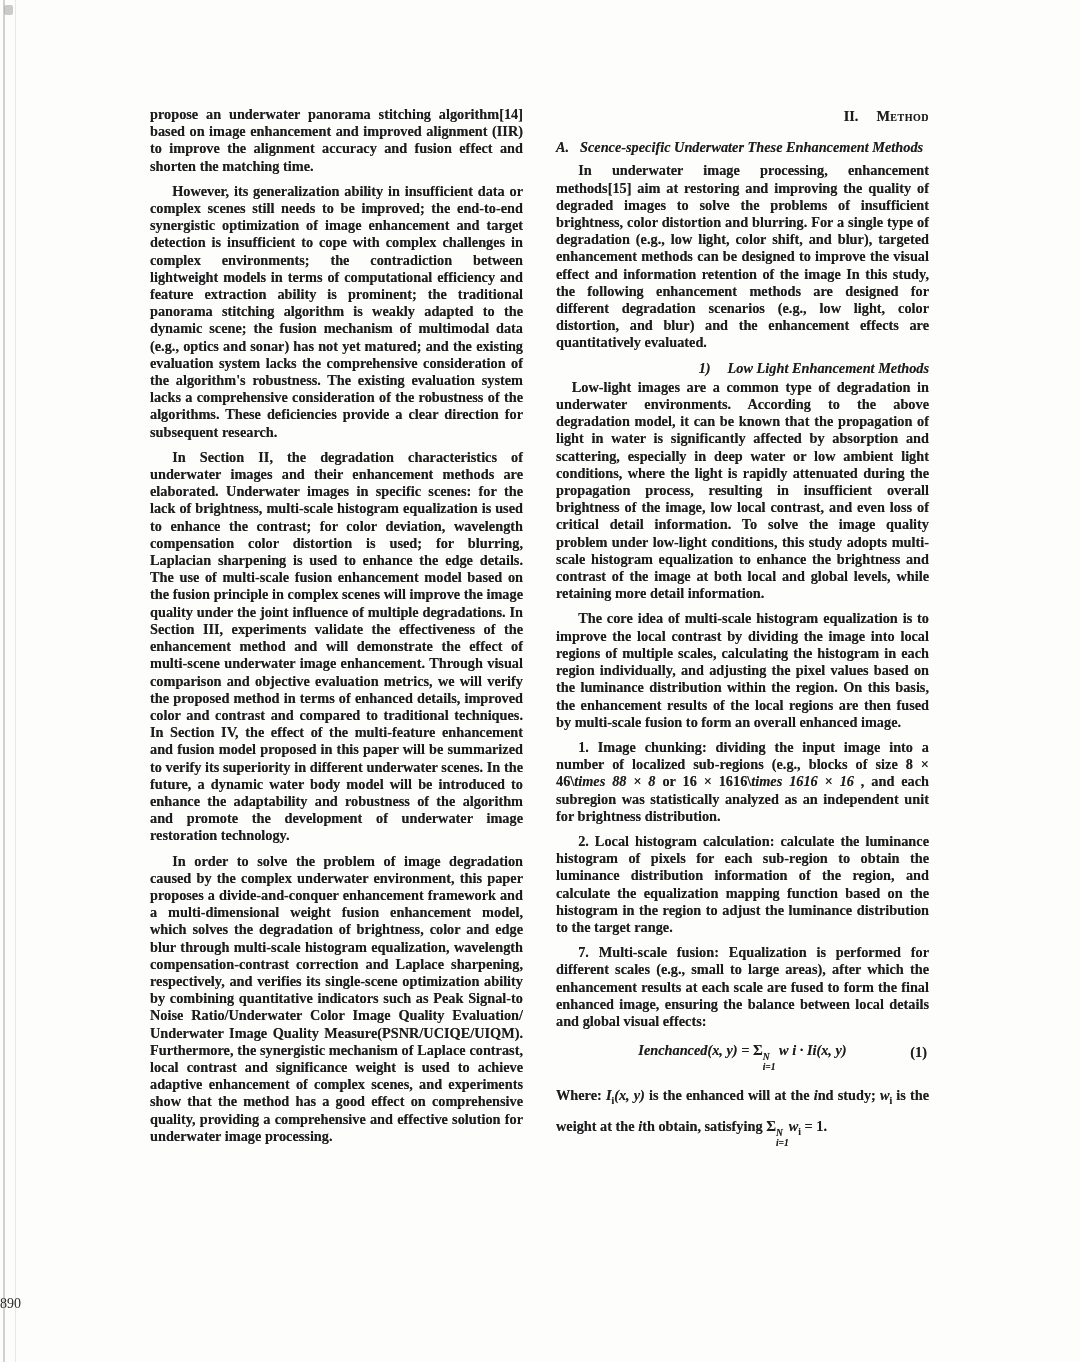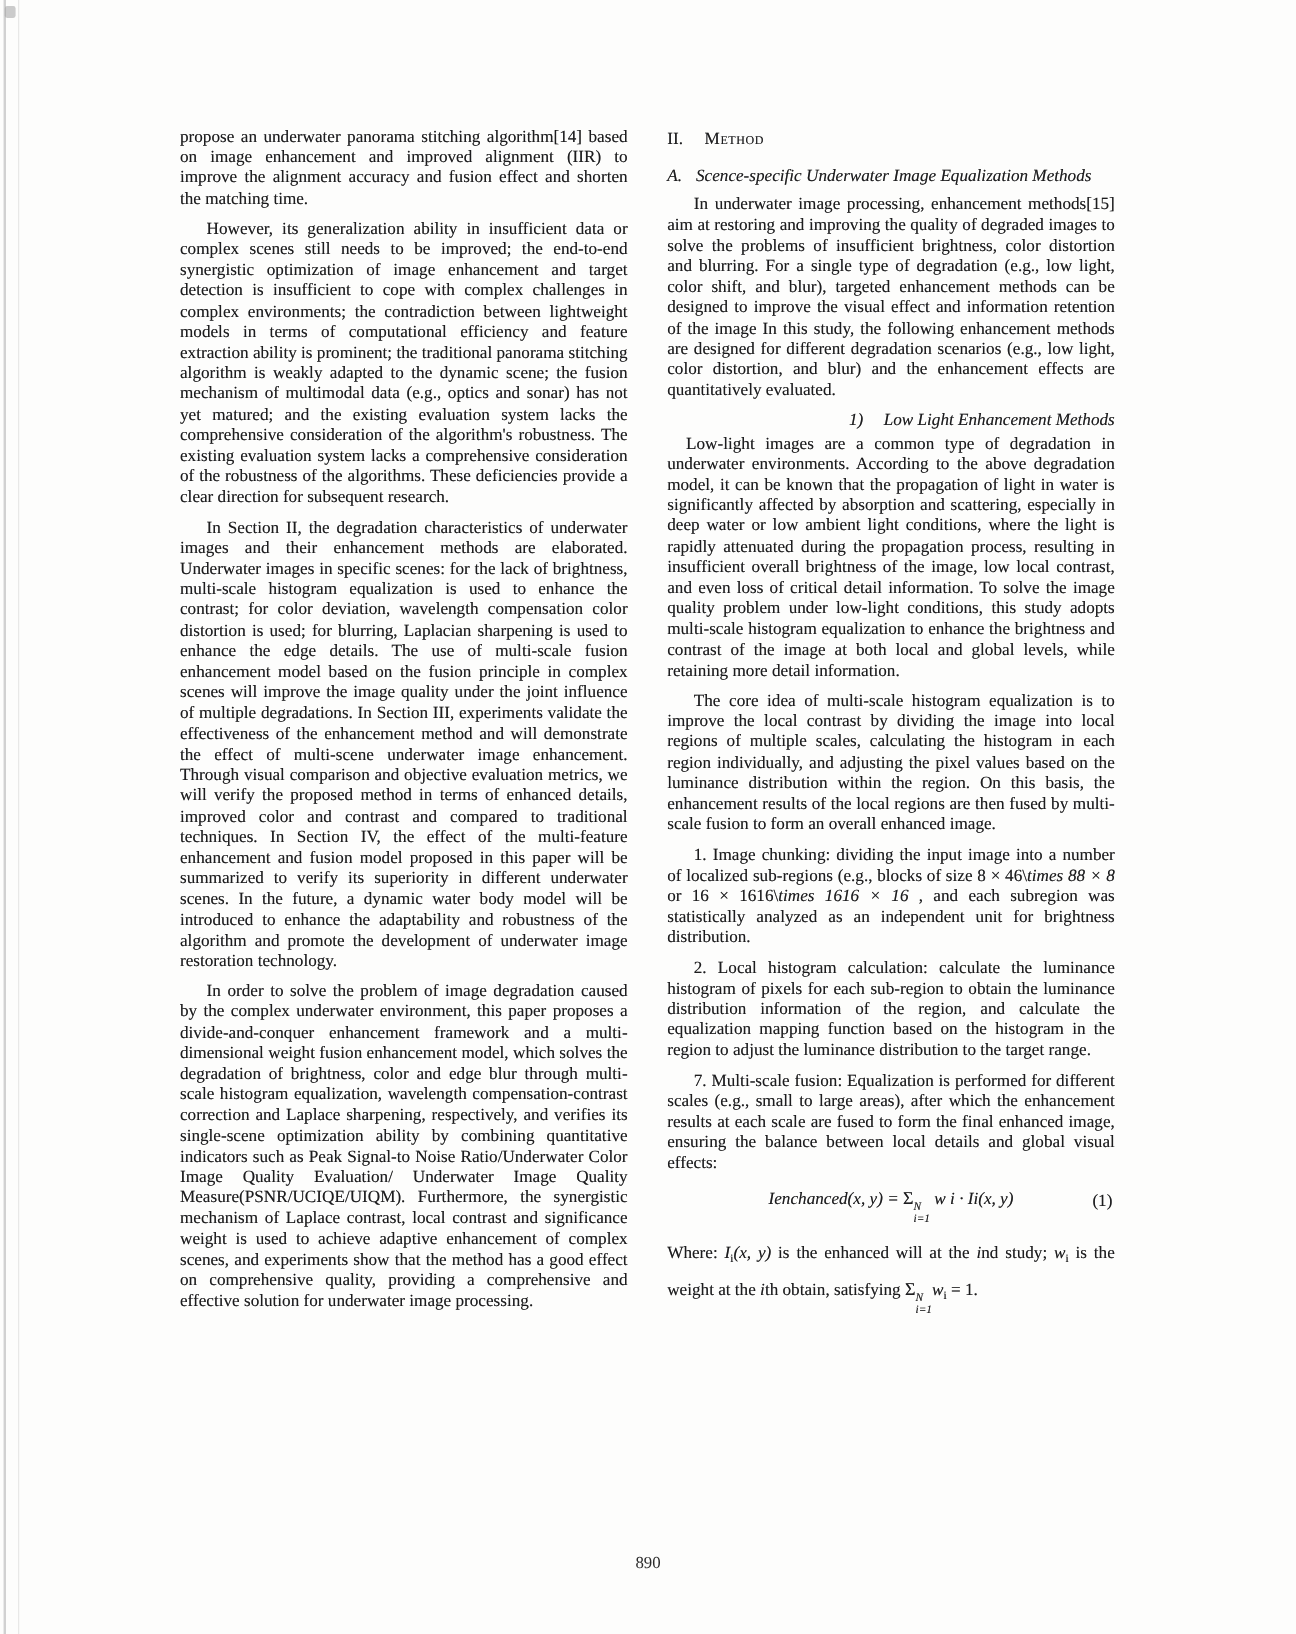--- a/index.html
+++ b/index.html
@@ -19,27 +19,27 @@
 
   .content {
     position: absolute;
     left: 150px;
     top: 106px;
     width: 779px;
     display: flex;
     gap: 33px;
   }
   .col { width: 373px; font-size: 14.3px; line-height: 17.2px; text-align: justify;
-         text-shadow: 0 0 0.45px rgba(30,30,30,0.55); }
+         text-shadow: 0 0 0.45px rgba(30,30,30,0.55); font-weight: bold; }
   .col p { margin: 0 0 8px 0; text-indent: 1.55em; }
   p.no-indent { text-indent: 0; }
 
   
   .section-heading {
-    text-align: left; text-indent: 0 !important;
+    text-align: right; text-indent: 0 !important;
     margin: 2px 0 14px 0 !important;
   }
   .section-heading .numeral { margin-right: 18px; }
   .section-heading .sc { font-variant: small-caps; letter-spacing: 0.5px; }
 
   
   .subsection {
     position: relative; font-style: italic; text-indent: 0 !important;
     padding-left: 24px; text-align: left; margin-bottom: 6px !important;
   }
@@ -64,21 +64,21 @@
   .supsub .s-top { display:block; }
   .supsub .s-bot { display:block; }
   .sigma { font-style: normal; font-size: 15px; }
   sub.var-sub { font-size: 9.5px; }
   .it { font-style: italic; }
 
   .where-para { line-height: 25px; text-indent: 1.55em; }
 
   .footer-page-number {
     position: absolute; left: 0; width: 1080px; top: 1296px;
-    text-align: center; font-size: 14px; color: #2a2a2a;
+    font-size: 14px; color: #2a2a2a;
   }
 </style>
 </head>
 <body>
 
 <div class="page">
 
   <div class="scan-line-1"></div>
   <div class="scan-line-2"></div>
   <div class="scan-smudge"></div>
@@ -92,21 +92,21 @@
       <p>In order to solve the problem of image degradation caused by the complex underwater environment, this paper proposes a divide-and-conquer enhancement framework and a multi-dimensional weight fusion enhancement model, which solves the degradation of brightness, color and edge blur through multi-scale histogram equalization, wavelength compensation-contrast correction and Laplace sharpening, respectively, and verifies its single-scene optimization ability by combining quantitative indicators such as Peak Signal-to Noise Ratio/Underwater Color Image Quality Evaluation/ Underwater Image Quality Measure(PSNR/UCIQE/UIQM). Furthermore, the synergistic mechanism of Laplace contrast, local contrast and significance weight is used to achieve adaptive enhancement of complex scenes, and experiments show that the method has a good effect on comprehensive quality, providing a comprehensive and effective solution for underwater image processing.</p>
     </div>
 
     <div class="col">
 
       <p class="section-heading">
         <span class="numeral">II.</span><span class="sc">Method</span>
       </p>
 
       <p class="subsection">
-        <span class="marker">A.</span><span>Scence-specific Underwater Image Equalization Methods</span>
+        <span class="marker">A.</span><span>Scence-specific Underwater These Enhancement Methods</span>
       </p>
 
       <p>In underwater image processing, enhancement methods[15] aim at restoring and improving the quality of degraded images to solve the problems of insufficient brightness, color distortion and blurring. For a single type of degradation (e.g., low light, color shift, and blur), targeted enhancement methods can be designed to improve the visual effect and information retention of the image In this study, the following enhancement methods are designed for different degradation scenarios (e.g., low light, color distortion, and blur) and the enhancement effects are quantitatively evaluated.</p>
 
       <p class="subsub">
         <span class="marker">1)</span><span>Low Light Enhancement Methods</span>
       </p>
 
       <p class="no-indent" style="text-indent:1.1em;">Low-light images are a common type of degradation in underwater environments. According to the above degradation model, it can be known that the propagation of light in water is significantly affected by absorption and scattering, especially in deep water or low ambient light conditions, where the light is rapidly attenuated during the propagation process, resulting in insufficient overall brightness of the image, low local contrast, and even loss of critical detail information. To solve the image quality problem under low-light conditions, this study adopts multi-scale histogram equalization to enhance the brightness and contrast of the image at both local and global levels, while retaining more detail information.</p>
 

